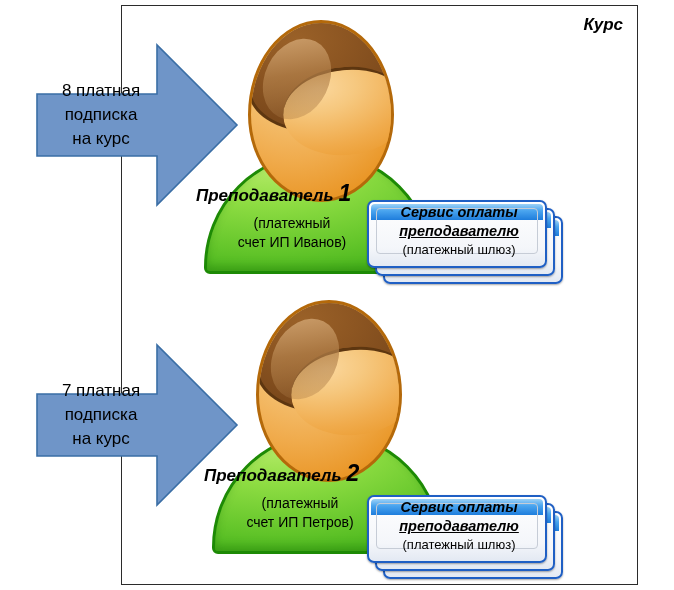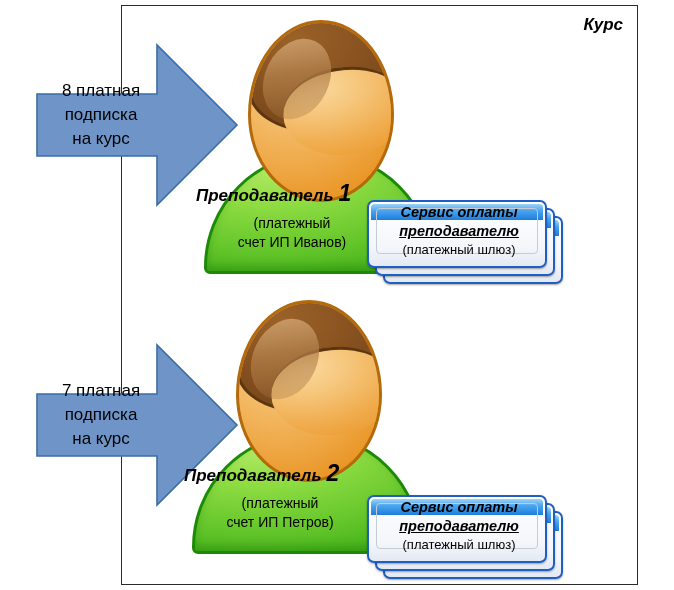--- a/index.html
+++ b/index.html
@@ -56,21 +56,21 @@
     pointer-events: none;
   }
   .arrow-label span { display: block; white-space: nowrap; }
 
   #arrow-1 { left: 33px; top: 41px; }
   #arrow-2 { left: 33px; top: 341px; }
 
   
   .teacher { position: absolute; width: 250px; height: 265px; }
   #teacher-1 { left: 196px; top: 12px; }
-  #teacher-2 { left: 184px; top: 292px; }
+  #teacher-2 { left: 204px; top: 292px; }
 
   .teacher-body {
     position: absolute;
     left: 8px;
     top: 140px;
     width: 230px;
     height: 122px;
     border-radius: 115px 115px 6px 6px;
     background: radial-gradient(ellipse 150% 130% at 28% 8%,
                 #b6eb6a 0%, #8fdd43 26%, #63c52a 58%, #3faf18 82%, #2f9c10 100%);

